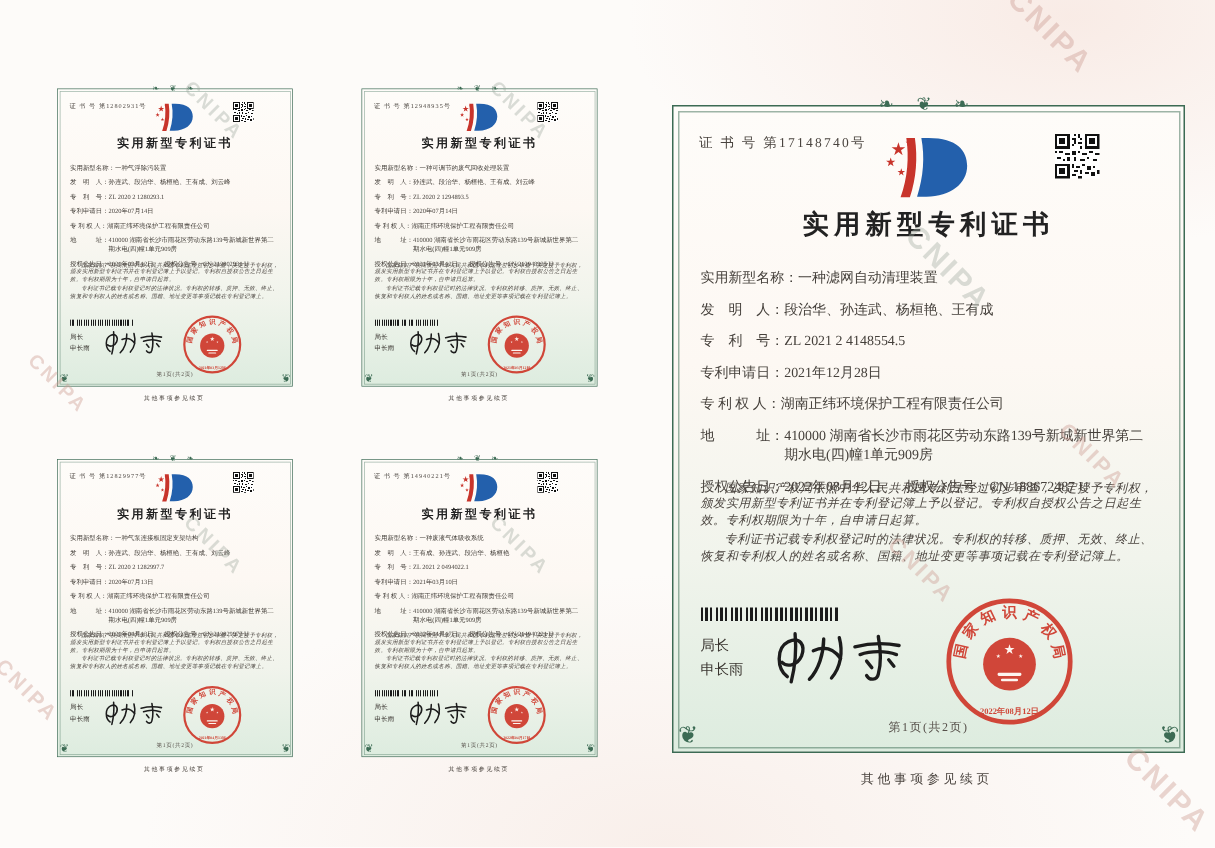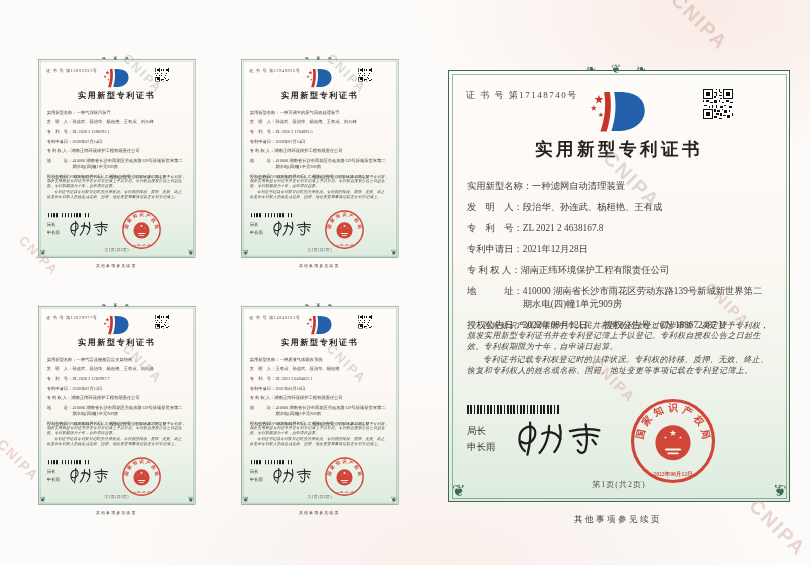--- a/index.html
+++ b/index.html
@@ -414,21 +414,21 @@
           <rect width="21" height="21" fill="#fff"></rect>
           <path fill="#111" d="M0 0h7v7H0z M14 0h7v7h-7z M0 14h7v7H0z"></path>
           <path fill="#fff" d="M1 1h5v5H1z M15 1h5v5h-5z M1 15h5v5H1z"></path>
           <path fill="#111" d="M2 2h3v3H2z M16 2h3v3h-3z M2 16h3v3H2z"></path>
           <path fill="#111" d="M9 0h1v1h-1z M11 0h1v2h-1z M8 2h2v1h-2z M12 2h1v1h-1z M9 3h1v2h-1z M11 4h2v1h-2z M8 5h1v1h-1z M12 6h1v1h-1z M0 8h1v1H0z M2 8h2v1H2z M5 9h2v1H5z M8 8h2v2H8z M11 8h1v1h-1z M13 9h2v1h-2z M16 8h2v1h-2z M19 9h2v1h-2z M1 11h2v1H1z M4 12h1v1H4z M6 11h1v2H6z M9 11h1v2h-1z M12 12h2v1h-2z M15 11h1v1h-1z M18 12h2v1h-2z M8 14h1v2h-1z M10 15h2v1h-2z M13 14h1v1h-1z M9 17h2v1h-2z M12 17h1v2h-1z M15 15h2v2h-2z M18 15h1v1h-1z M14 18h2v1h-2z M17 18h2v2h-2z M20 17h1v2h-1z M8 19h2v1h-2z M11 20h2v1h-2z"></path>
         </svg>
         <div class="cert-title">实用新型专利证书</div>
         <div class="fields">
           <div class="frow"><span class="flabel">实用新型名称：</span><span class="fval">一种滤网自动清理装置</span></div>
           <div class="frow"><span class="flabel">发　明　人：</span><span class="fval">段治华、孙连武、杨桓艳、王有成</span></div>
-          <div class="frow"><span class="flabel">专　利　号：</span><span class="fval">ZL 2021 2 4638167.8</span></div>
+          <div class="frow"><span class="flabel">专　利　号：</span><span class="fval">ZL 2021 2 4148554.5</span></div>
           <div class="frow"><span class="flabel">专利申请日：</span><span class="fval">2021年12月28日</span></div>
           <div class="frow"><span class="flabel">专 利 权 人：</span><span class="fval">湖南正纬环境保护工程有限责任公司</span></div>
           <div class="frow"><span class="flabel">地　　　址：</span><span class="fval">410000 湖南省长沙市雨花区劳动东路139号新城新世界第二期水电(四)幢1单元909房</span></div>
           <div class="frow"><span class="flabel">授权公告日：</span><span class="fval">2022年08月12日</span><span class="flabel gap">授权公告号：</span><span class="fval">CN 188672487 U</span></div>
         </div>
         <div class="pars">
           <p class="par">国家知识产权局依照中华人民共和国专利法经过初步审查，决定授予专利权，颁发实用新型专利证书并在专利登记簿上予以登记。专利权自授权公告之日起生效。专利权期限为十年，自申请日起算。</p>
           <p class="par">专利证书记载专利权登记时的法律状况。专利权的转移、质押、无效、终止、恢复和专利权人的姓名或名称、国籍、地址变更等事项记载在专利登记簿上。</p>
         </div>
         <div class="barcode"></div>

